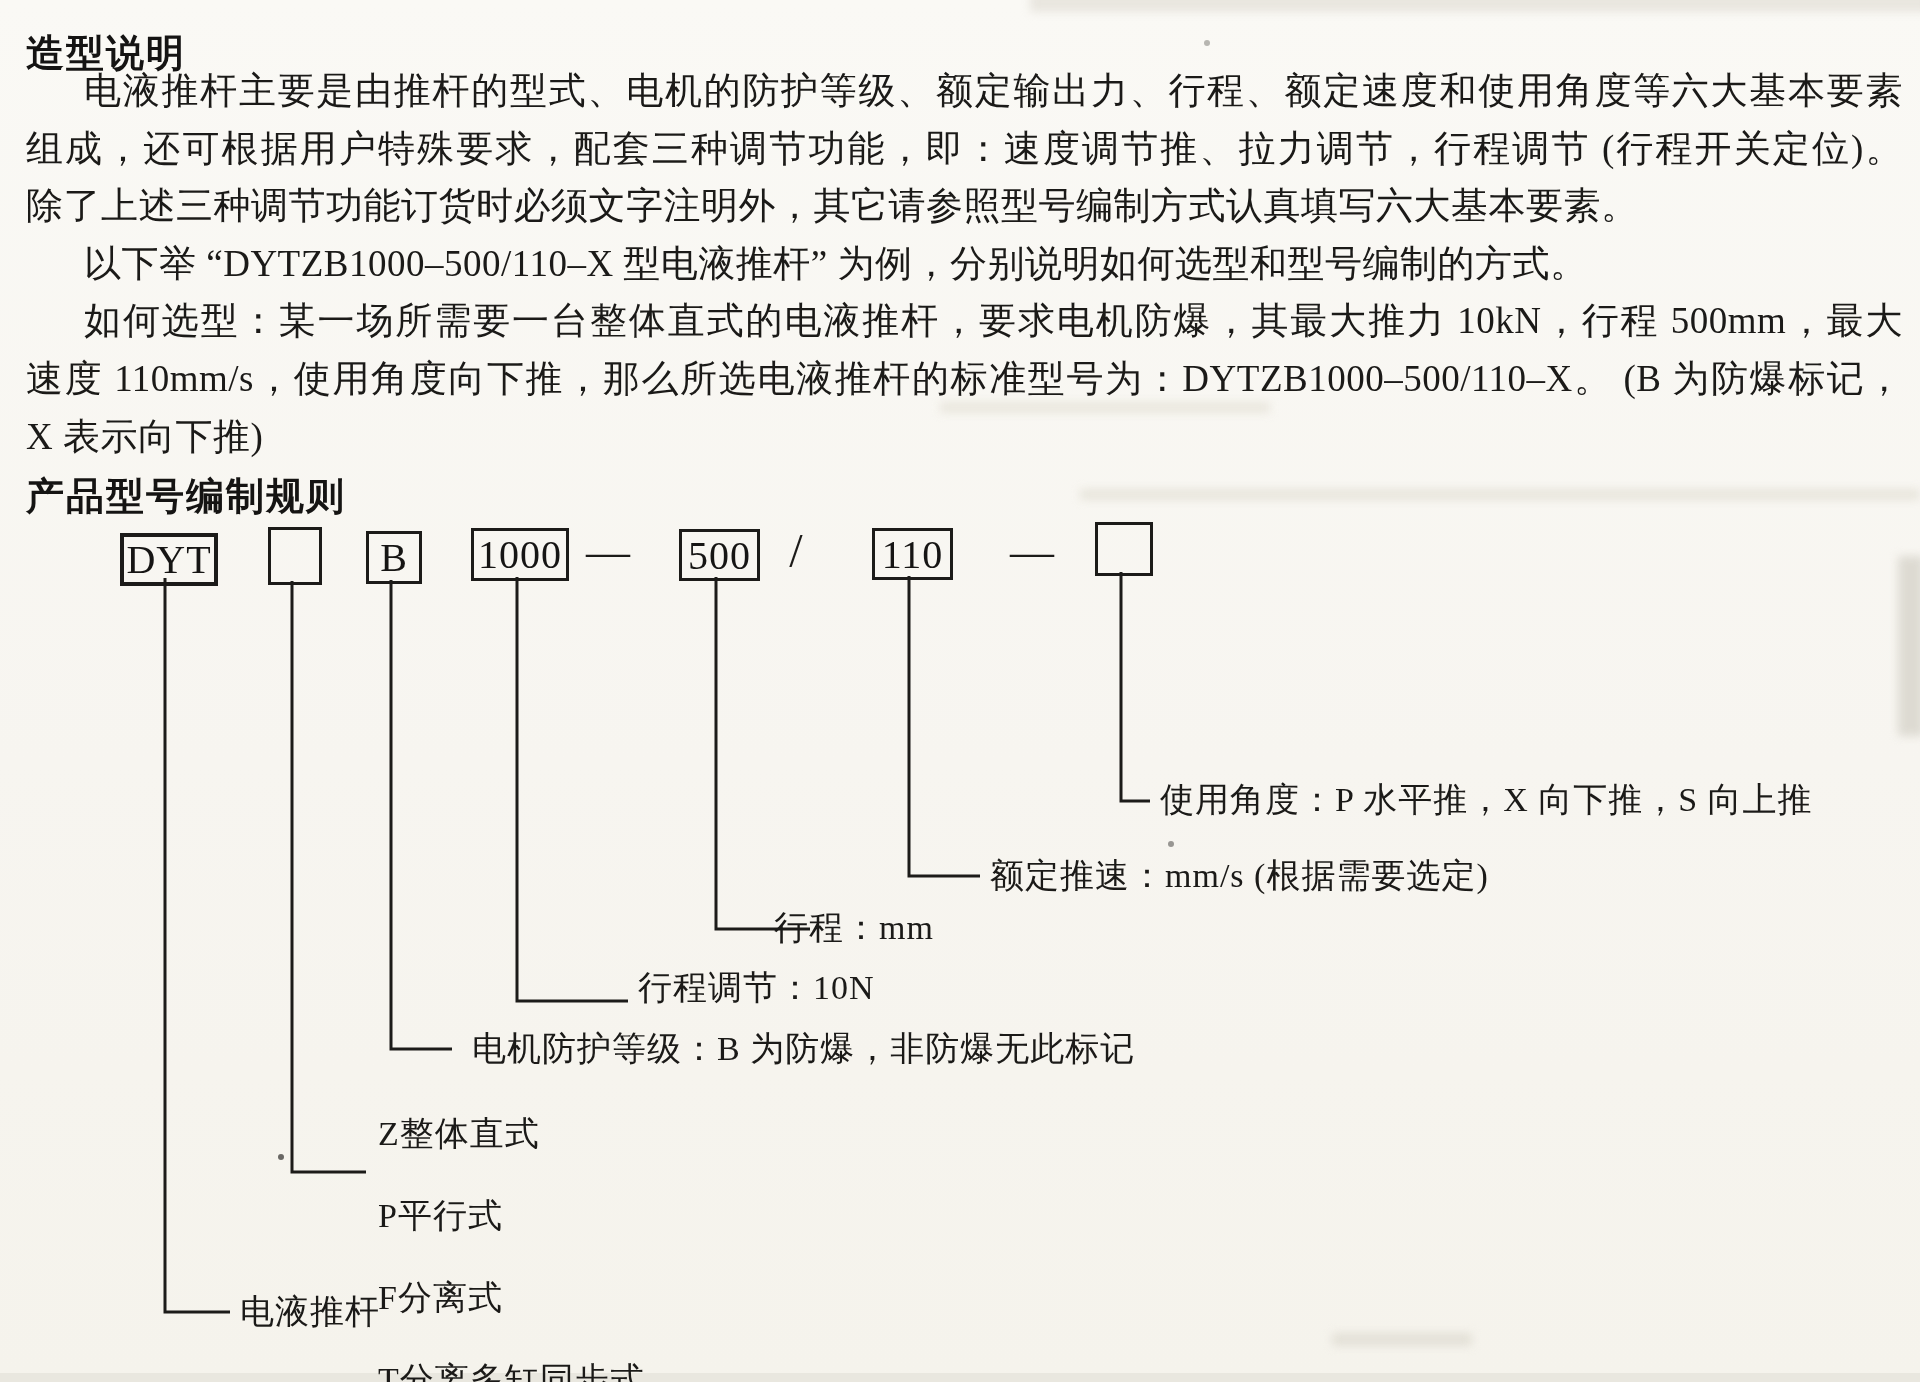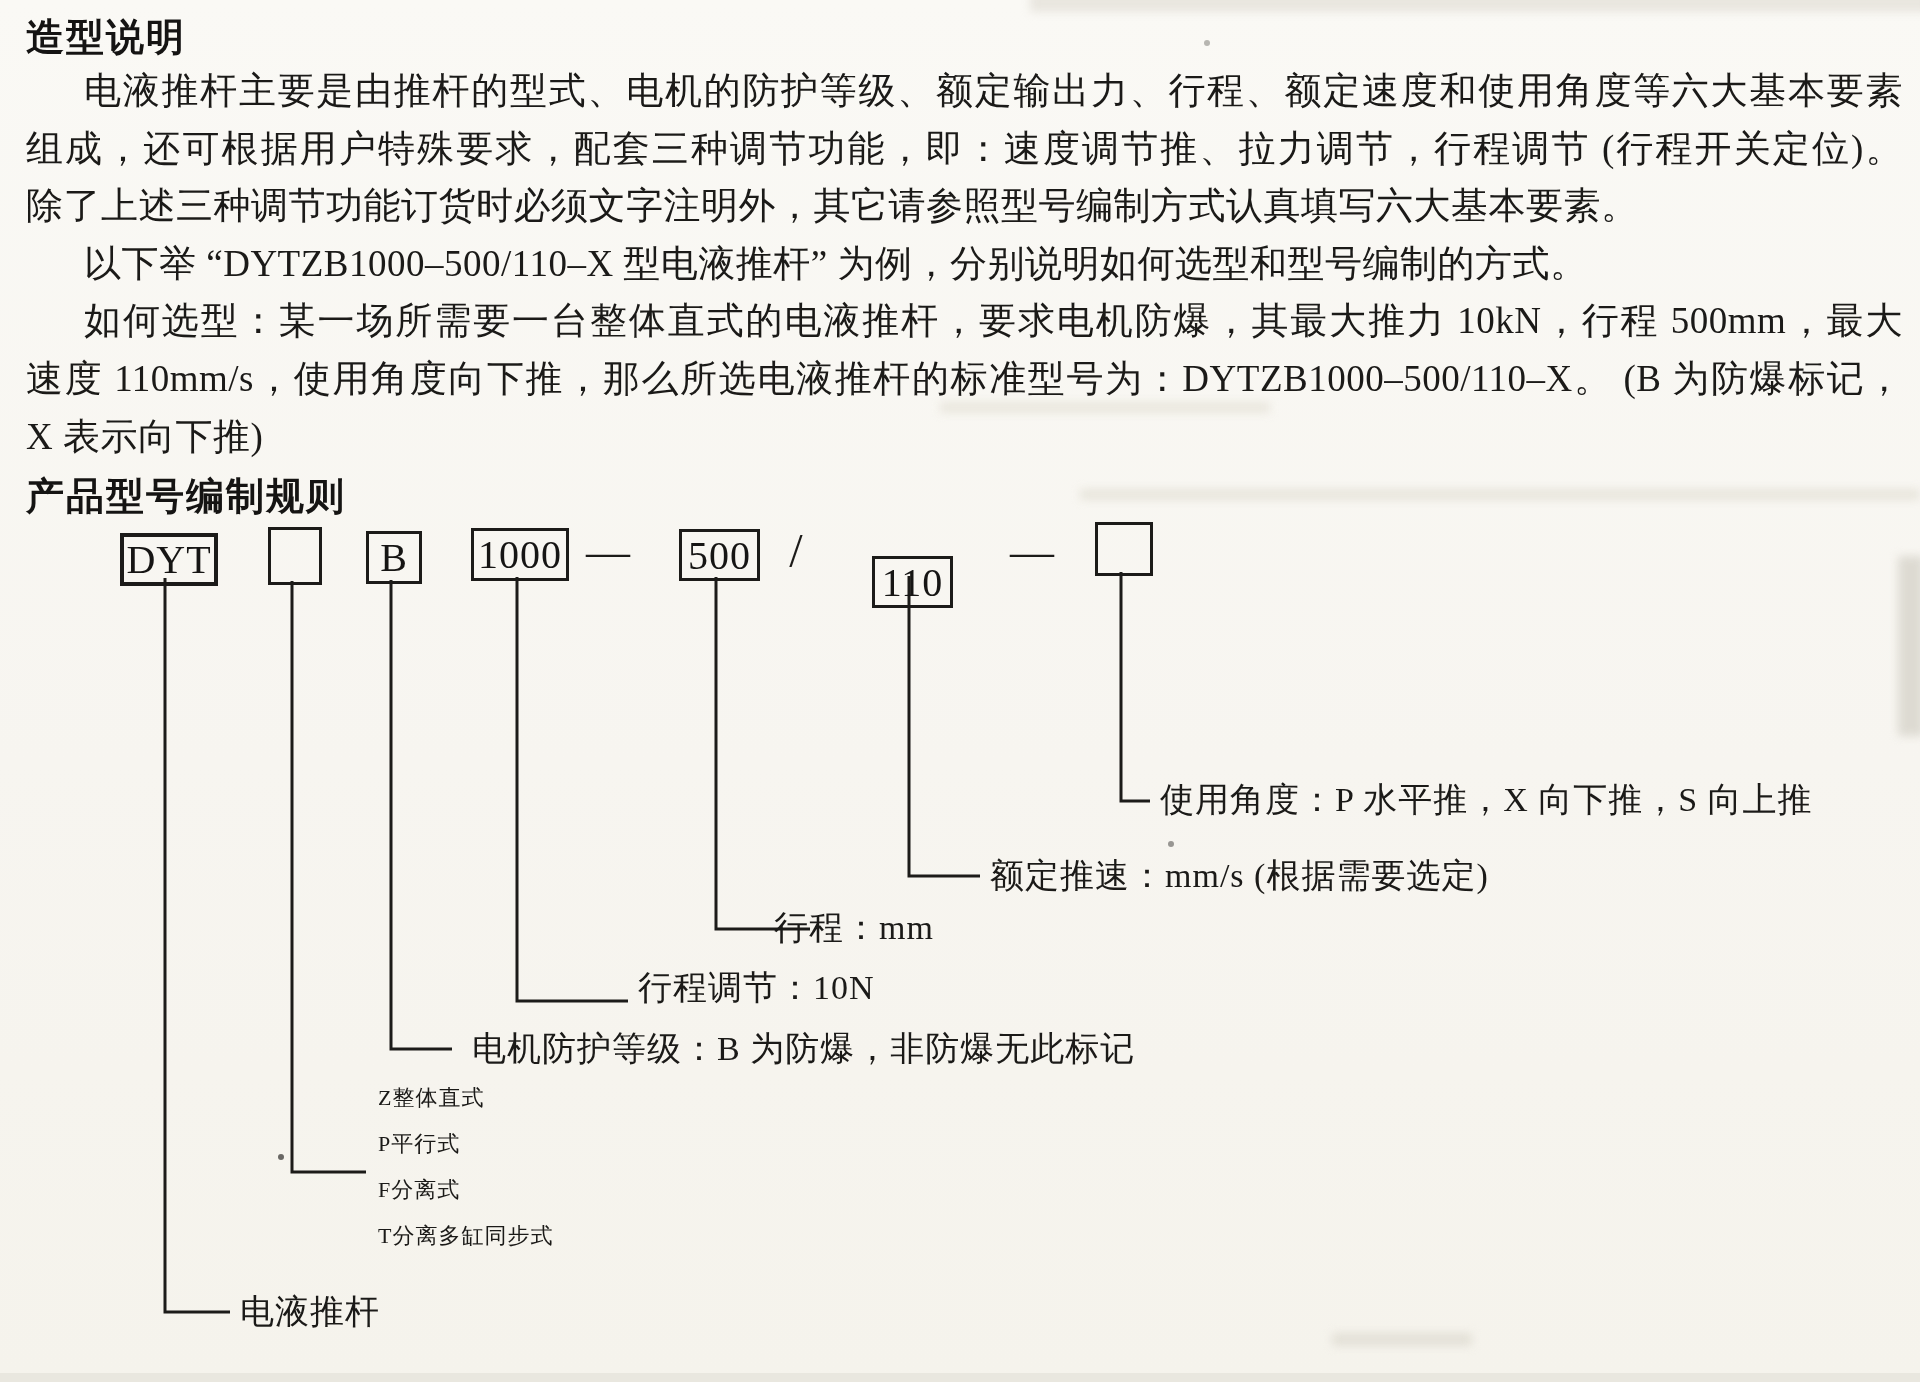--- a/index.html
+++ b/index.html
@@ -12,21 +12,21 @@
     font-family:"Liberation Serif","DejaVu Serif",serif;
     color:#1d1c1a;
   }
   
   .h-sans{
     position:absolute;left:26px;
     font-family:"Liberation Sans","DejaVu Sans",sans-serif;
     font-weight:700;font-size:38px;color:#151413;
     white-space:nowrap;letter-spacing:2px;
   }
-  #heading1{top:12px;}
+  #heading1{top:28px;}
   #heading2{top:471px;}
   .prose{position:absolute;left:26px;top:62px;width:1877px;}
   .ln{
     margin:0;font-size:37px;line-height:57.6px;color:#1b1a18;
     letter-spacing:0.5px;
   }
   .ln.just{text-align:justify;text-align-last:justify;}
   .ln.indent{text-indent:58px;}
   .ln.plain{white-space:nowrap;}
   
@@ -39,21 +39,21 @@
   .codebox.thick{border-width:4px;}
   .sep{
     position:absolute;display:flex;align-items:center;justify-content:center;
     font-size:44px;color:#1c1b19;
   }
   .dlabel{
     position:absolute;font-size:34px;color:#1b1a18;white-space:nowrap;
     line-height:44px;letter-spacing:1px;
   }
   .typelist{position:absolute;left:378px;top:1075px;}
-  .typelist .trow{font-size:22px;line-height:46px;white-space:nowrap;letter-spacing:1px;color:#1b1a18;}
+  .typelist .trow{font-size:34px;line-height:46px;white-space:nowrap;letter-spacing:1px;color:#1b1a18;margin-top:36px;}
   
   .artifact{position:absolute;pointer-events:none;}
   .smudge{filter:blur(5px);}
   .speck{width:6px;height:6px;border-radius:50%;background:#3a3835;opacity:.75;}
 </style>
 </head>
 <body>
 
 <div class="page">
 
@@ -93,21 +93,21 @@
     </g>
   </svg>
 
   <div class="codebox thick" style="left:120px;top:533px;width:90px;height:45px;">DYT</div>
   <div class="codebox" style="left:268px;top:527px;width:48px;height:52px;"></div>
   <div class="codebox" style="left:366px;top:531px;width:50px;height:47px;">B</div>
   <div class="codebox" style="left:471px;top:528px;width:92px;height:47px;">1000</div>
   <div class="sep" style="left:578px;top:528px;width:60px;height:47px;">—</div>
   <div class="codebox" style="left:679px;top:529px;width:75px;height:46px;">500</div>
   <div class="sep" style="left:772px;top:524px;width:48px;height:52px;font-size:48px;">/</div>
-  <div class="codebox" style="left:872px;top:556px;width:75px;height:46px;">110</div>
+  <div class="codebox" style="left:872px;top:528px;width:75px;height:46px;">110</div>
   <div class="sep" style="left:1000px;top:528px;width:64px;height:47px;">—</div>
   <div class="codebox" style="left:1095px;top:522px;width:52px;height:48px;"></div>
 
   <div class="dlabel" style="left:1160px;top:778px;">使用角度：P 水平推，X 向下推，S 向上推</div>
   <div class="dlabel" style="left:990px;top:854px;">额定推速：mm/s (根据需要选定)</div>
   <div class="dlabel" style="left:774px;top:906px;">行程：mm</div>
   <div class="dlabel" style="left:638px;top:966px;">行程调节：10N</div>
   <div class="dlabel" style="left:472px;top:1027px;">电机防护等级：B 为防爆，非防爆无此标记</div>
 
   <div class="typelist">

